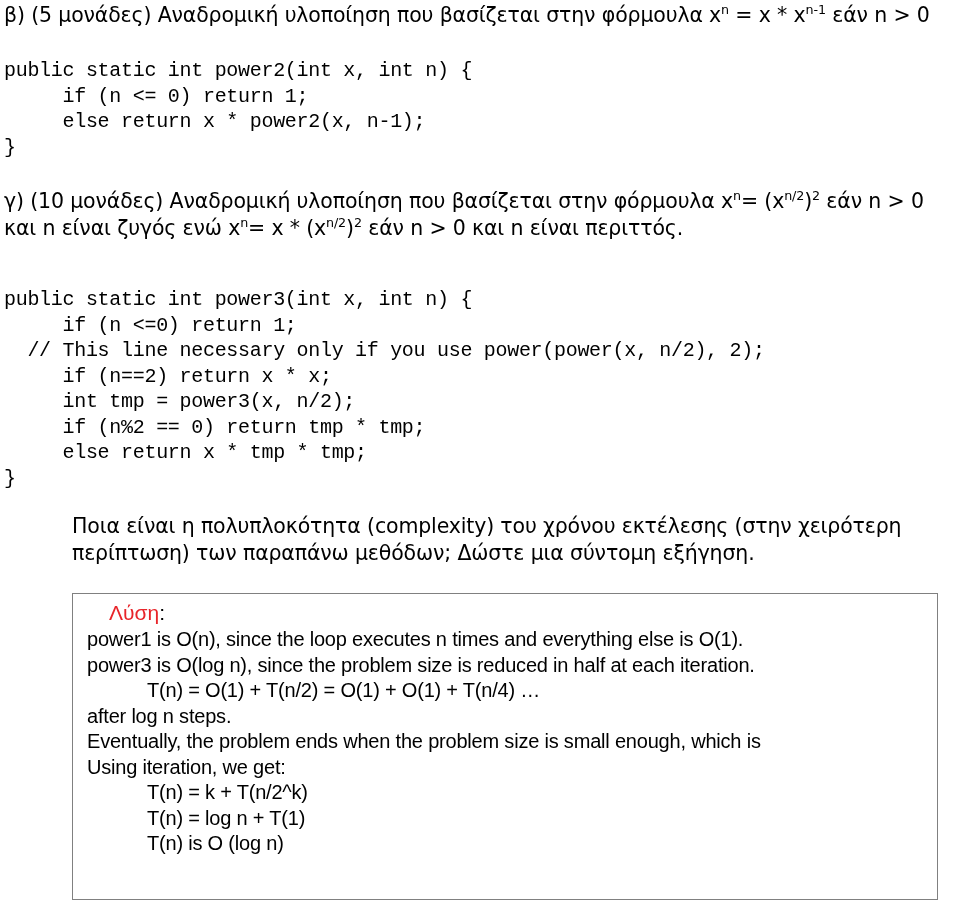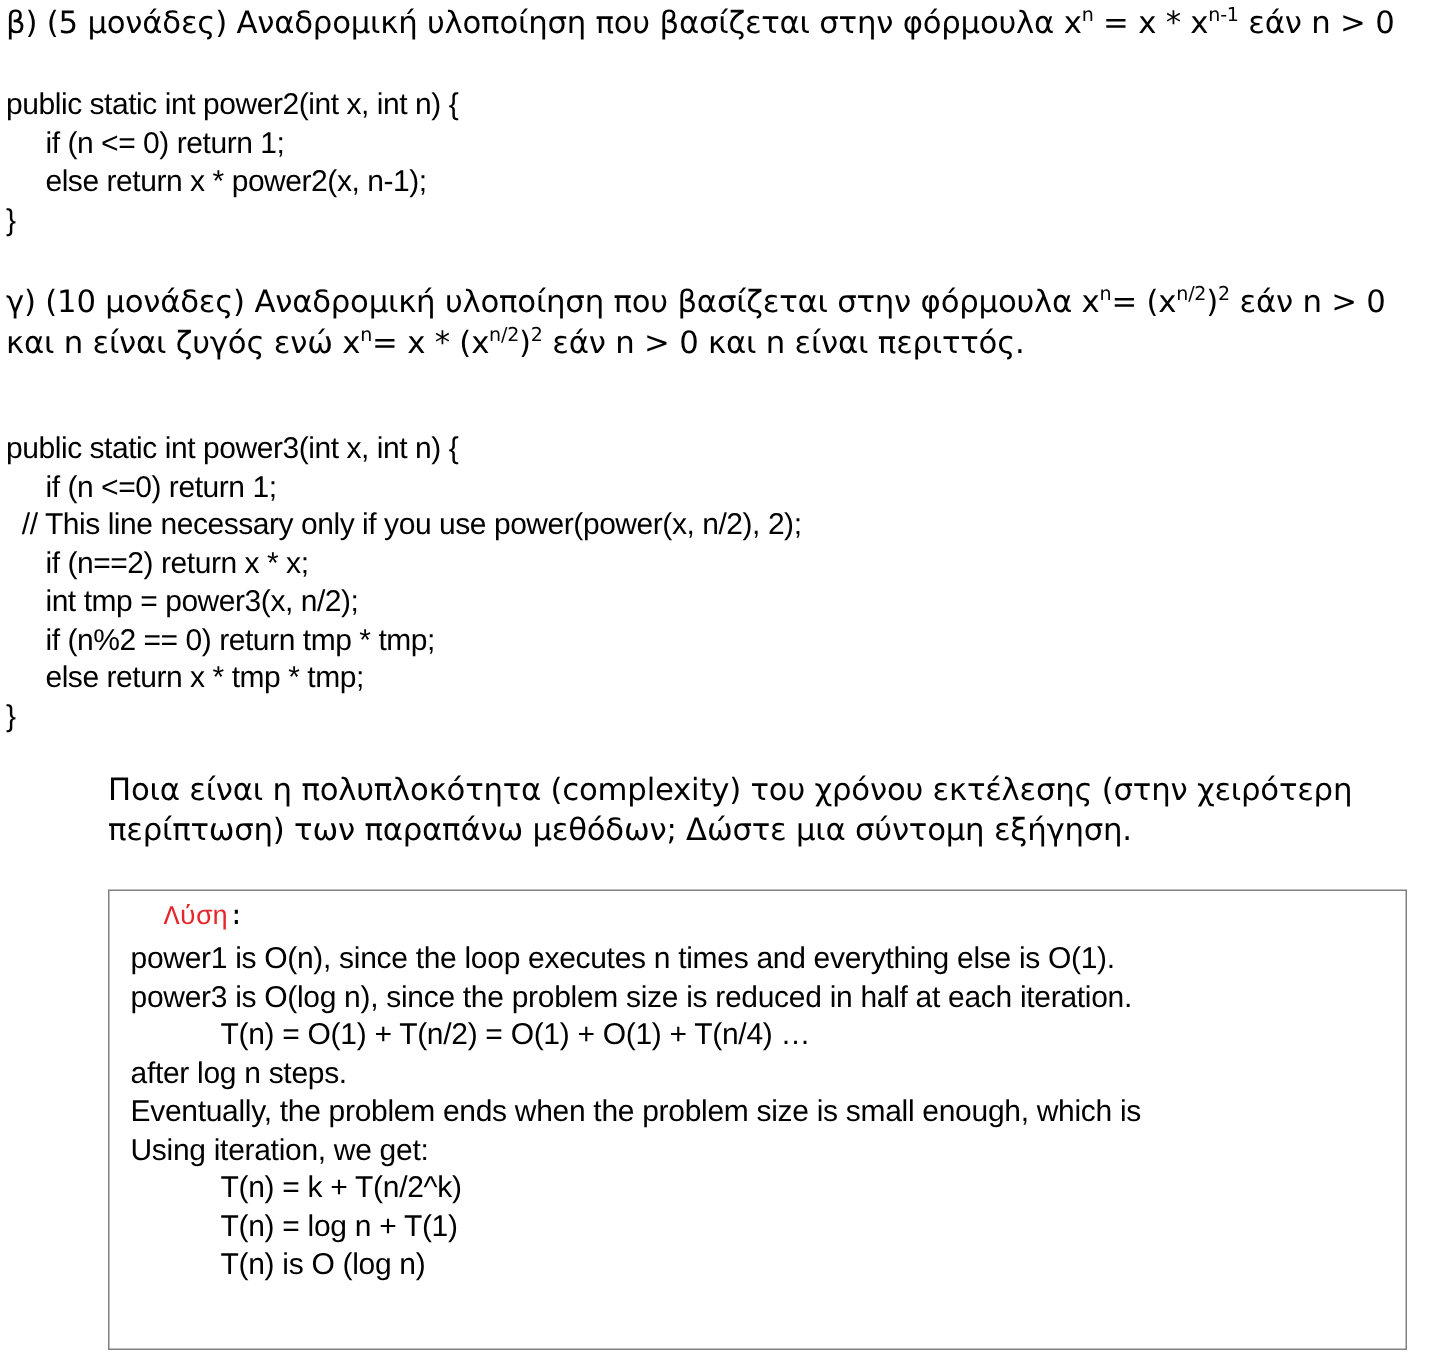--- a/index.html
+++ b/index.html
@@ -36,21 +36,21 @@
   .prose b { font-weight: normal; }
   sup {
     font-size: 0.62em;
     vertical-align: super;
     line-height: 0;
   }
 
   
   .code {
     position: absolute;
-    font-family: Liberation Sans, sans-serif;
+    font-family: Liberation Mono, monospace;
     font-size: 20px;
     line-height: 25.5px;
     white-space: pre;
     color: #000;
     letter-spacing: -0.3px;
   }
 
   
   .solution-box {
     position: absolute;
@@ -62,22 +62,22 @@
     box-sizing: border-box;
     background: #ffffff;
   }
   .sol-inner {
     position: absolute;
     left: 14px;
     top: 4px;
     right: 4px;
   }
   .sol-title {
-    font-family: Liberation Mono, monospace;
-    font-size: 18px;
+    font-family: Liberation Sans, sans-serif;
+    font-size: 21px;
     line-height: 29px;
     margin-left: 22px;
     white-space: pre;
   }
   .sol-title .gr { color: #e8252a; }
   .sol-title .colon { color: #000; }
 
   .sol-line {
     font-family: "Liberation Sans", sans-serif;
     font-size: 20px;

